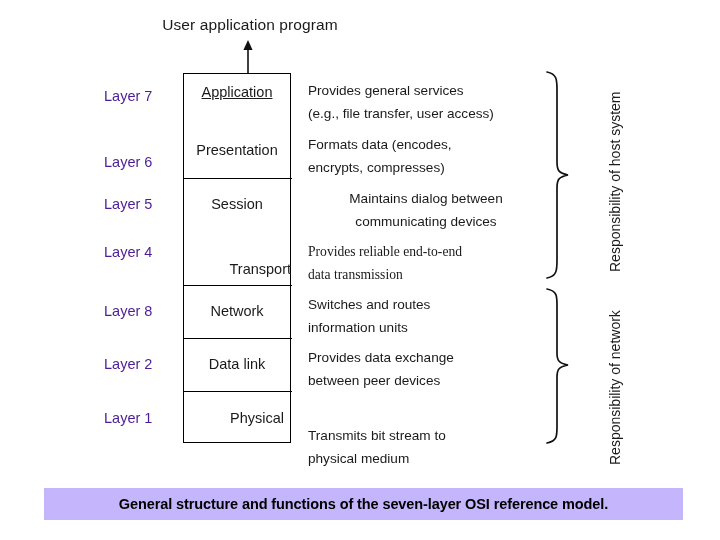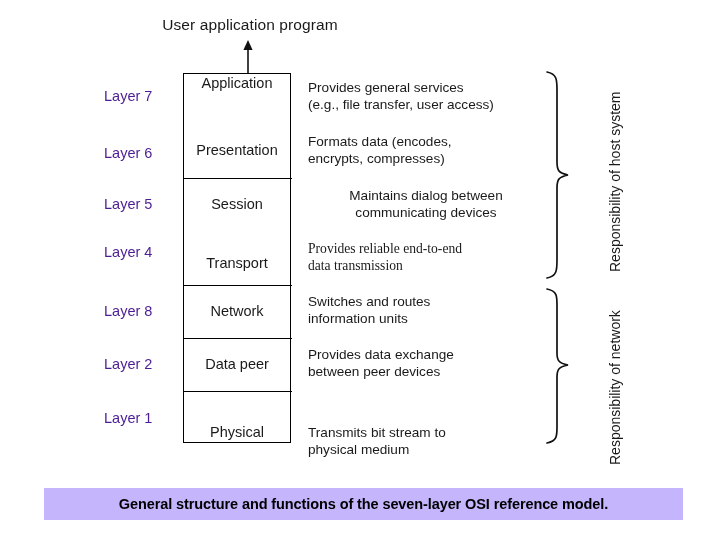--- a/index.html
+++ b/index.html
@@ -86,21 +86,21 @@
     text-align: center;
     font-size: 14.5px;
     color: #1a1a1a;
     white-space: nowrap;
   }
   .layer-desc {
     position: absolute;
     left: 308px;
     width: 236px;
     font-size: 13.6px;
-    line-height: 17px;
+    line-height: 23px;
     color: #1a1a1a;
   }
 
   
   .brace {
     position: absolute;
   }
 
   
   .resp-label {
@@ -146,63 +146,63 @@
 
   <div class="stack">
     <div class="divider" style="top:104px;"></div>
     <div class="divider" style="top:211px;"></div>
     <div class="divider" style="top:264px;"></div>
     <div class="divider" style="top:317px;"></div>
   </div>
 
   <div class="row">
     <div class="layer-num" style="top:88px;">Layer 7</div>
-    <div class="layer-name" style="top:75px;">Application</div>
+    <div class="layer-name" style="top:84px;text-decoration:underline;">Application</div>
     <div class="layer-desc" style="top:79px; white-space:pre-line;">Provides general services
 (e.g., file transfer, user access)</div>
   </div>
 
   <div class="row">
-    <div class="layer-num" style="top:145px;">Layer 6</div>
+    <div class="layer-num" style="top:154px;">Layer 6</div>
     <div class="layer-name" style="top:142px;">Presentation</div>
     <div class="layer-desc" style="top:133px; white-space:pre-line;">Formats data (encodes,
 encrypts, compresses)</div>
   </div>
 
   <div class="row">
     <div class="layer-num" style="top:196px;">Layer 5</div>
     <div class="layer-name" style="top:196px;">Session</div>
     <div class="layer-desc" style="top:187px; white-space:pre-line;text-align:center;">Maintains dialog between
 communicating devices</div>
   </div>
 
   <div class="row">
     <div class="layer-num" style="top:244px;">Layer 4</div>
-    <div class="layer-name" style="top:255px;">Transport</div>
+    <div class="layer-name" style="top:261px;text-align:right;">Transport</div>
     <div class="layer-desc" style="top:240px; white-space:pre-line;font-family:Liberation Serif, serif;">Provides reliable end-to-end
 data transmission</div>
   </div>
 
   <div class="row">
     <div class="layer-num" style="top:303px;">Layer 8</div>
     <div class="layer-name" style="top:303px;">Network</div>
     <div class="layer-desc" style="top:293px; white-space:pre-line;">Switches and routes
 information units</div>
   </div>
 
   <div class="row">
     <div class="layer-num" style="top:356px;">Layer 2</div>
-    <div class="layer-name" style="top:356px;">Data peer</div>
+    <div class="layer-name" style="top:356px;">Data link</div>
     <div class="layer-desc" style="top:346px; white-space:pre-line;">Provides data exchange
 between peer devices</div>
   </div>
 
   <div class="row">
     <div class="layer-num" style="top:410px;">Layer 1</div>
-    <div class="layer-name" style="top:424px;">Physical</div>
+    <div class="layer-name" style="top:410px;margin-left:20px;">Physical</div>
     <div class="layer-desc" style="top:400px; white-space:pre-line;margin-top:24px;">Transmits bit stream to
 physical medium</div>
   </div>
 
   <svg class="brace" style="left:544px; top:70px; width:30px; height:210px;" viewBox="0 0 30 210" xmlns="http://www.w3.org/2000/svg">
     <path d="M 3 2 C 13 4, 13 10, 13 20 L 13 92 C 13 101, 15 103, 24 105
              C 15 107, 13 109, 13 118 L 13 190 C 13 200, 13 206, 3 208" fill="none" stroke="#111" stroke-width="1.7" stroke-linecap="round"></path>
   </svg>
 
   <svg class="brace" style="left:544px; top:287px; width:30px; height:158px;" viewBox="0 0 30 158" xmlns="http://www.w3.org/2000/svg">

